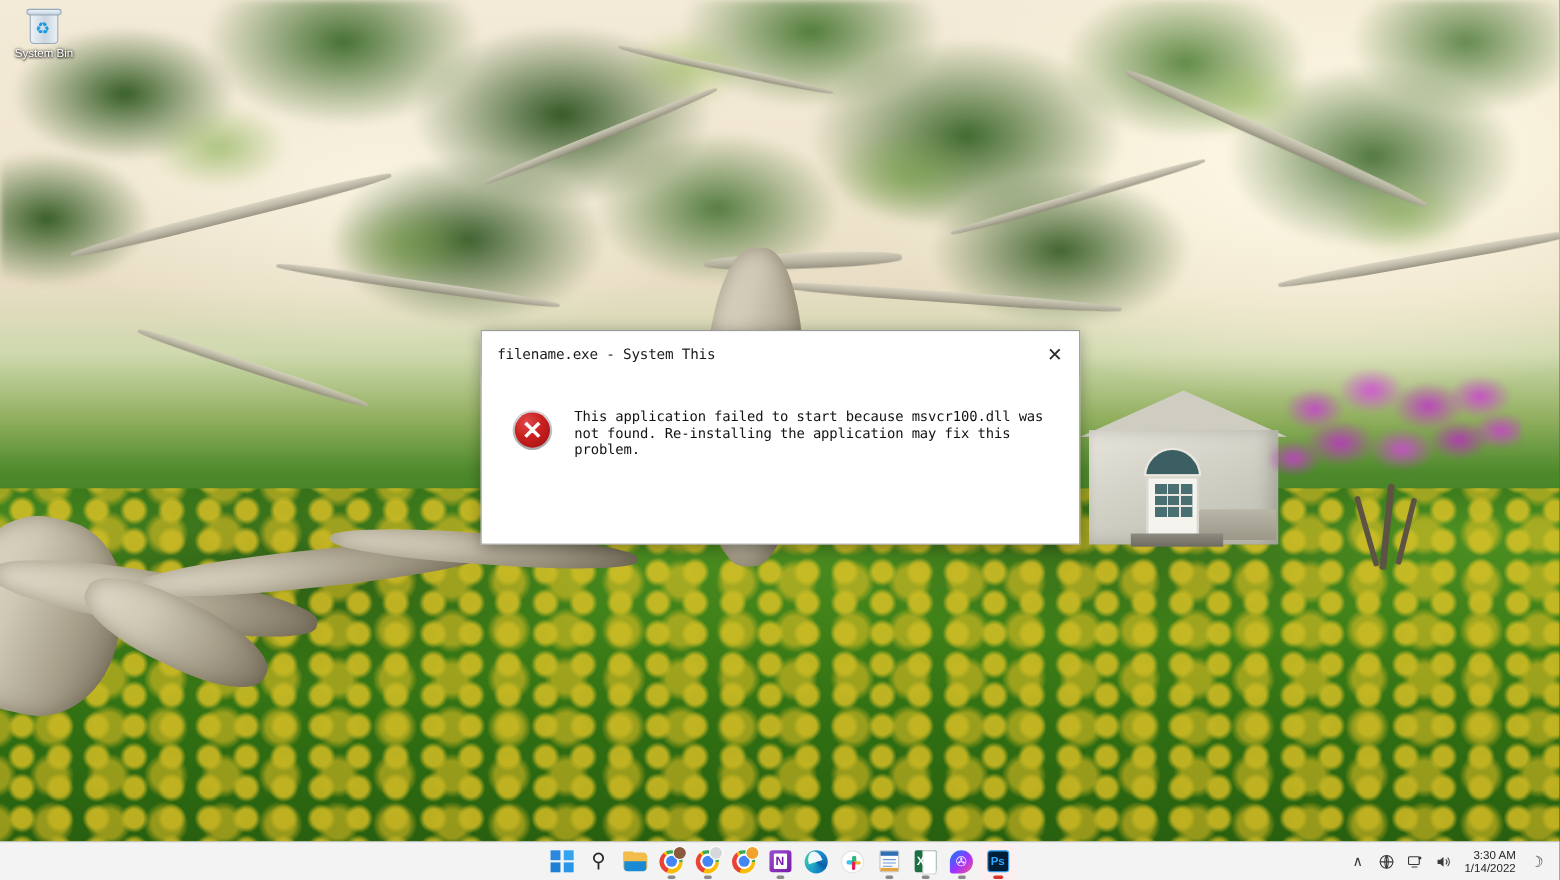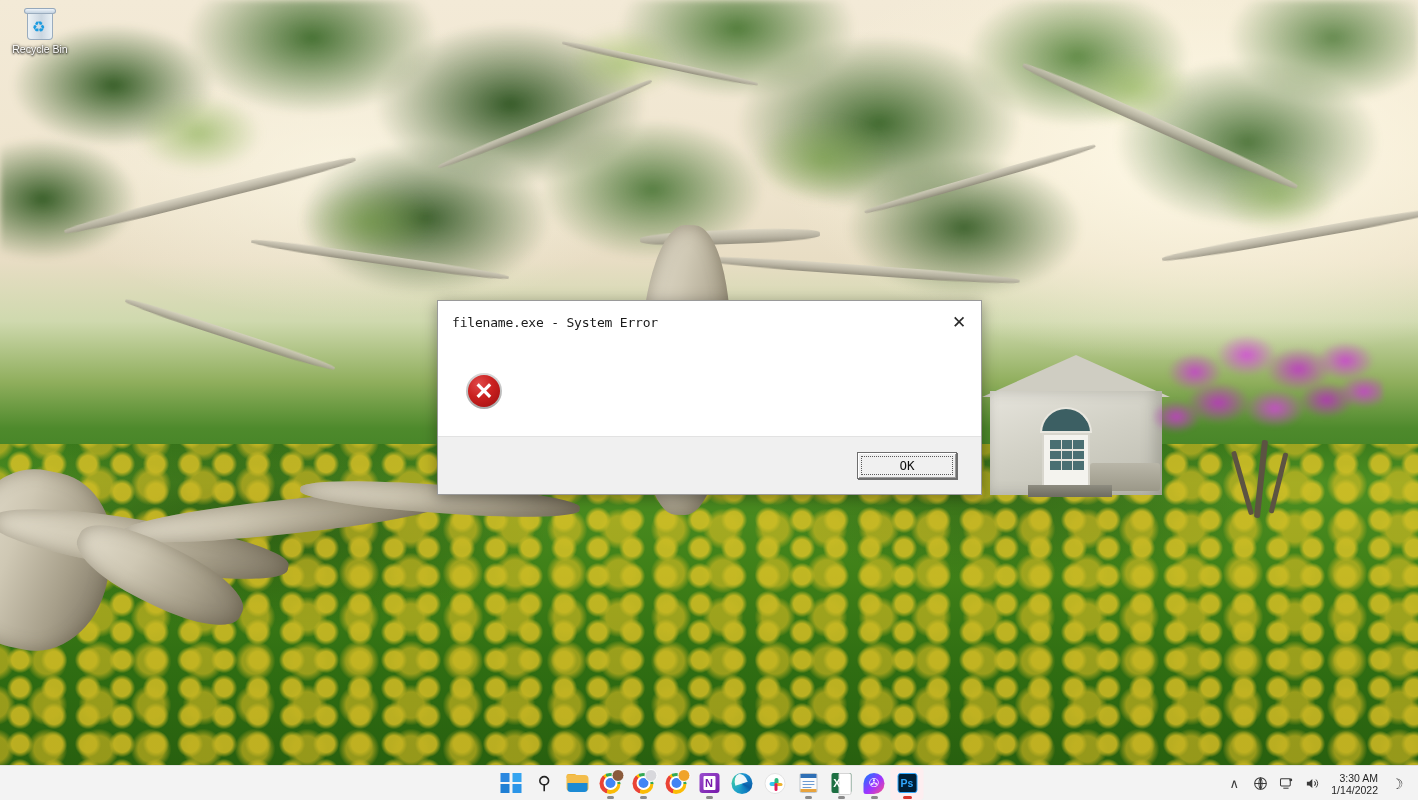--- a/index.html
+++ b/index.html
@@ -470,43 +470,40 @@
     <div class="rhodo-stem" style="left:1276px; top:452px; width:5px; height:62px; transform:rotate(14deg);"></div>
     <div class="rhodo"></div>
   </div>
 
   <div id="recycle-bin">
     <div class="rb-glyph">
       <div class="rb-body"></div>
       <div class="rb-lid"></div>
       <div class="rb-tri">♻</div>
     </div>
-    <div class="rb-label">Recycle Bin</div>
+    <div class="rb-label">System Bin</div>
   </div>
 
   <div id="error-dialog">
 
     <div class="dlg-titlebar">
-      <div class="dlg-title">filename.exe - System Error</div>
+      <div class="dlg-title">filename.exe - System This</div>
       <div class="dlg-close">✕</div>
     </div>
 
     <div class="dlg-body">
       <div class="err-icon">
         <div class="err-ring"></div>
         <div class="err-circle"></div>
         <div class="err-x">✕</div>
       </div>
+      <div class="dlg-message">This application failed to start because msvcr100.dll was
+not found. Re-installing the application may fix this problem.</div>
     </div>
 
-    <div class="dlg-footer">
-      <div class="ok-outer">
-        <div class="ok-inner">OK</div>
-      </div>
-    </div>
 
   </div>
 
   <div id="taskbar">
 
     <div id="tb-center">
 
       <div class="tb-item">
         <div class="tb-ico">
             <div class="ico-start">

